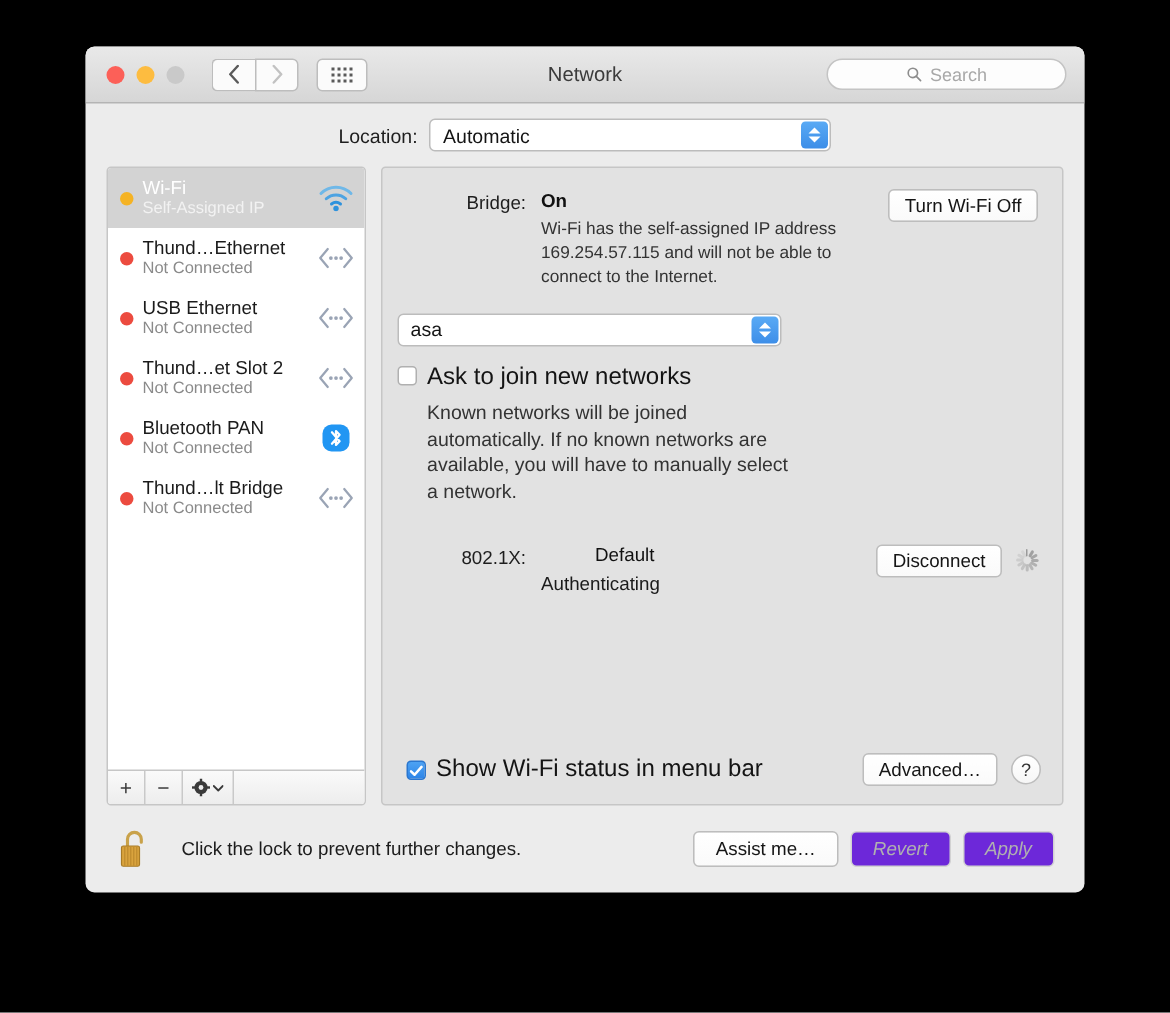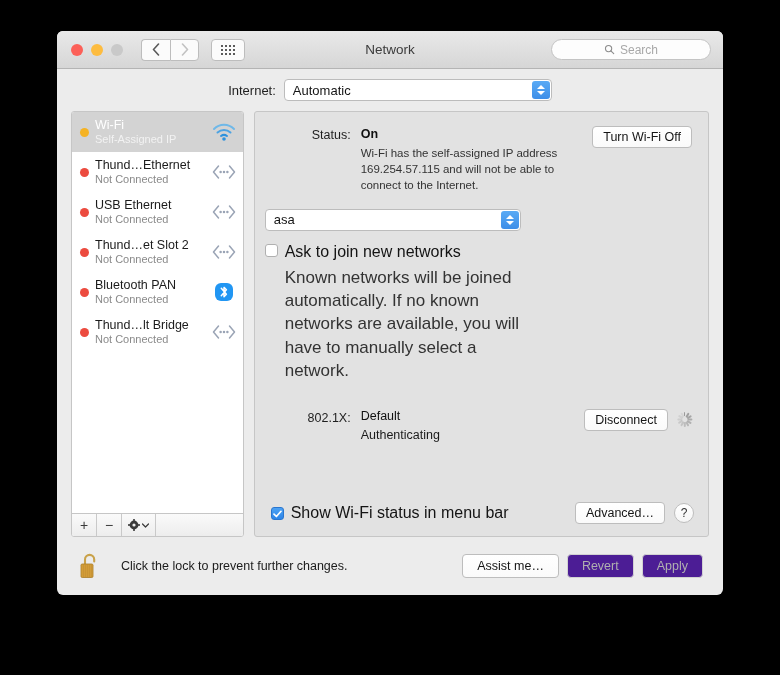--- a/index.html
+++ b/index.html
@@ -209,21 +209,21 @@
   .btn {
     background: linear-gradient(to bottom, #ffffff, #fafafa);
     border: 1px solid #bdbdbd;
     border-radius: 4px;
     font-size: 12.5px;
     color: #151515;
     padding: 3px 10px;
     font-family: "Liberation Sans", sans-serif;
     white-space: nowrap;
   }
-  .btn.disabled { color: #b0b0b0; background: #4c1d95; border-color: #d2d2d2; }
+  .btn.disabled { color: #b0b0b0; background: #6d28d9; border-color: #d2d2d2; font-style: italic; }
 
   .helptext {
     font-size: 11.5px;
     color: #333;
     line-height: 1.38;
     margin-top: 5px;
     max-width: 240px;
   }
 
   .popup.netname { width: 256px; margin-top: 1px; }
@@ -237,21 +237,21 @@
     flex: 0 0 auto;
     margin-top: 1px;
   }
   .cbox.checked {
     background: linear-gradient(to bottom, #4da2f3, #2d85e8);
     border-color: #2a76cf;
     display: flex; align-items: center; justify-content: center;
   }
   .check-label { font-size: 16px; color: #141414; }
 
-  .subnote { font-size: 17px; color: #333; line-height: 1.38; max-width: 245px; margin: 5px 0 0 20px; }
+  .subnote { font-size: 13px; color: #333; line-height: 1.38; max-width: 245px; margin: 5px 0 0 20px; }
 
   .row8021x { margin-top: 26px; }
   .auth-sub { font-size: 12.5px; color: #1b1b1b; margin-top: 5px; }
 
   .spinner { width: 15px; height: 15px; position: relative; flex: 0 0 auto; margin-left: 9px; margin-top: 3px; }
   .spinner i {
     position: absolute;
     left: 6.6px; top: 0;
     width: 1.8px; height: 4.6px;
     background: #9a9a9a;
@@ -338,21 +338,21 @@
     <div class="searchbox">
       <svg class="search-ico" viewBox="0 0 12 12">
         <circle cx="5" cy="5" r="3.4" stroke="#8d8d8d" stroke-width="1.2" fill="none"></circle>
         <line x1="7.5" y1="7.5" x2="10.6" y2="10.6" stroke="#8d8d8d" stroke-width="1.2" stroke-linecap="round"></line>
       </svg>
       <span class="search-ph">Search</span>
     </div>
   </div>
 
   <div class="locrow">
-    <span class="loclabel">Internet:</span>
+    <span class="loclabel">Location:</span>
     <div class="popup loc">
       <span>Automatic</span>
       <span class="stepper">
         <span class="chev up"></span>
           <span class="chev down"></span>
       </span>
     </div>
   </div>
 
   <div class="body">
@@ -478,21 +478,21 @@
             <path d="M0.5 1 L3.5 4 L6.5 1" stroke="#3a3a3a" stroke-width="1.2" fill="none" stroke-linecap="round" stroke-linejoin="round"></path>
           </svg>
         </div>
         <div class="sfspace"></div>
       </div>
     </div>
 
     <div class="panel">
 
       <div class="field-row">
-        <div class="flabel">Status:</div>
+        <div class="flabel">Bridge:</div>
         <div class="fbody">
           <div class="statline">
             <div style="flex:1 1 auto;">
               <div class="statval">On</div>
               <div class="helptext">Wi-Fi has the self-assigned IP address 169.254.57.115 and will not be able to connect to the Internet.</div>
             </div>
             <button class="btn">Turn Wi-Fi Off</button>
           </div>
         </div>
       </div>
@@ -513,21 +513,21 @@
           </div>
           <div class="subnote">Known networks will be joined automatically. If no known networks are available, you will have to manually select a network.</div>
         </div>
       </div>
 
       <div class="field-row row8021x">
         <div class="flabel">802.1X:</div>
         <div class="fbody">
           <div class="statline">
             <div style="flex:1 1 auto;">
-              <div style="font-size:12.5px;color:#111;">Default</div>
+              <div style="font-size:12.5px;color:#111;margin-left:36px;">Default</div>
               <div class="auth-sub">Authenticating</div>
             </div>
             <button class="btn">Disconnect</button>
             <span class="spinner">
               <i style="transform:rotate(0deg);opacity:1"></i>
               <i style="transform:rotate(30deg);opacity:.92"></i>
               <i style="transform:rotate(60deg);opacity:.84"></i>
               <i style="transform:rotate(90deg);opacity:.76"></i>
               <i style="transform:rotate(120deg);opacity:.68"></i>
               <i style="transform:rotate(150deg);opacity:.6"></i>

